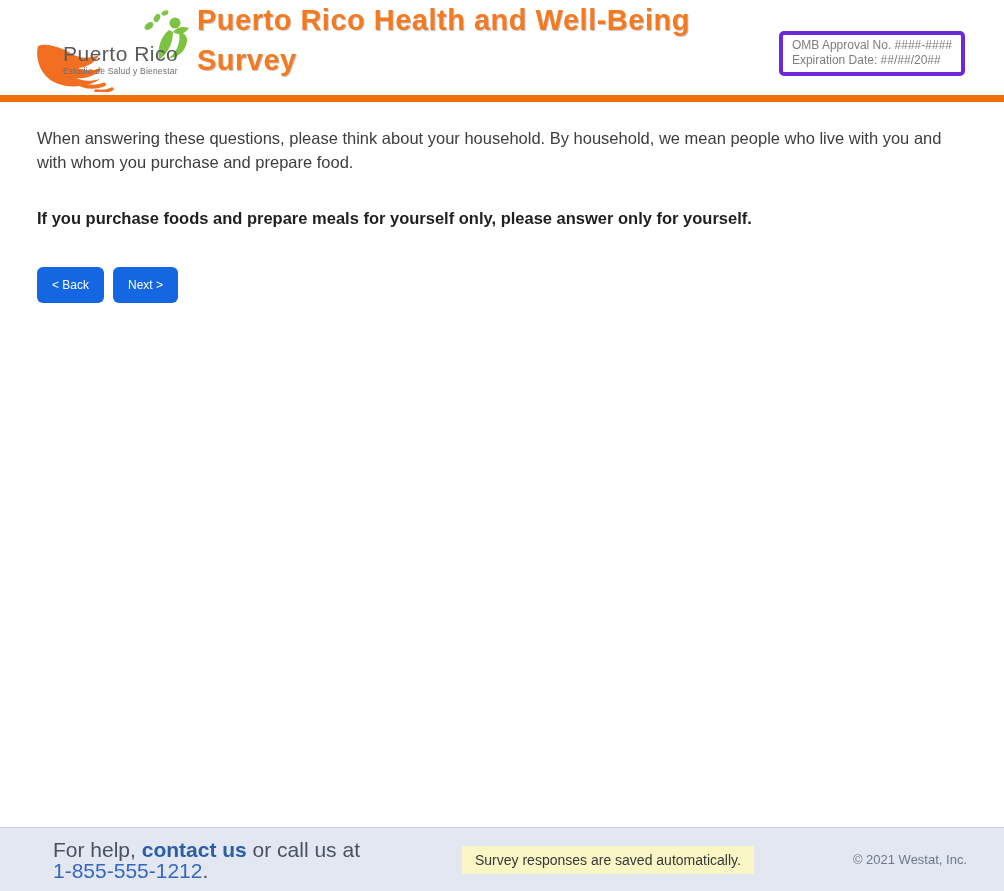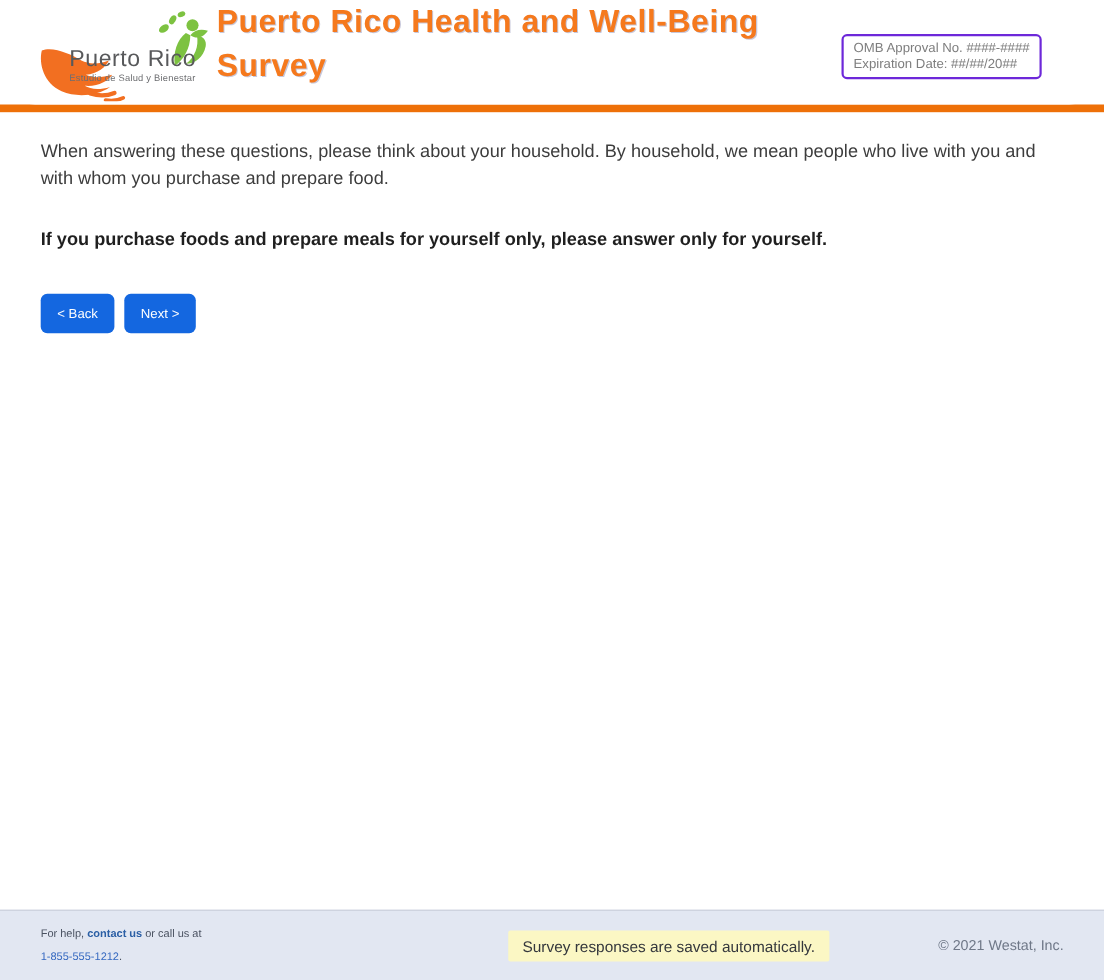--- a/index.html
+++ b/index.html
@@ -46,22 +46,22 @@
     font-size: 29px;
     line-height: 40px;
     font-weight: bold;
     color: #f5791d;
     text-shadow: 1px 1px 0 rgba(95, 95, 150, 0.35);
     letter-spacing: 0.5px;
   }
   .omb-box {
     margin-left: auto;
     margin-top: 31px;
-    margin-right: 20px;
-    border: 2px solid #6d28d9;
+    margin-right: 2px;
+    border: 4px solid #6d28d9;
     border-radius: 5px;
     padding: 3px 9px 4px 9px;
     font-size: 12px;
     line-height: 15px;
     color: #7e7e7e;
     white-space: nowrap;
   }
   .orange-bar { height: 7px; background: #ee7008; }
 
   
@@ -103,23 +103,24 @@
     height: 64px;
     background: #e2e7f2;
     border-top: 1px solid #c9ceda;
     display: flex;
     align-items: center;
     padding: 0 37px;
     position: relative;
     flex: 0 0 auto;
   }
   .help-text {
-    font-size: 10px;
+    font-size: 21px;
     line-height: 21px;
     color: #4a5261;
+    margin-left: 16px;
   }
   .help-text a { text-decoration: none; }
   .link-contact { color: #2b5fa5; font-weight: bold; cursor: pointer; }
   .link-phone { color: #3468c0; cursor: pointer; }
   .autosave-notice {
     position: absolute;
     left: 462px;
     top: 50%;
     transform: translateY(-50%);
     background: #fbf7c4;

